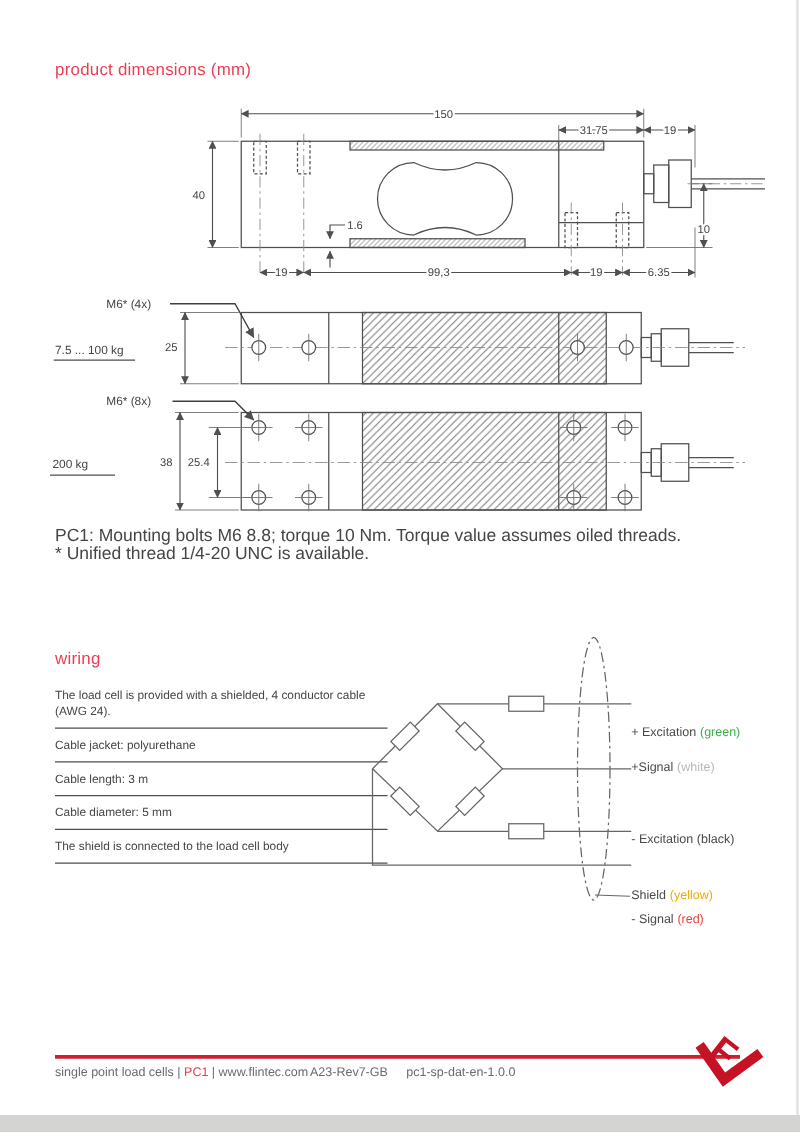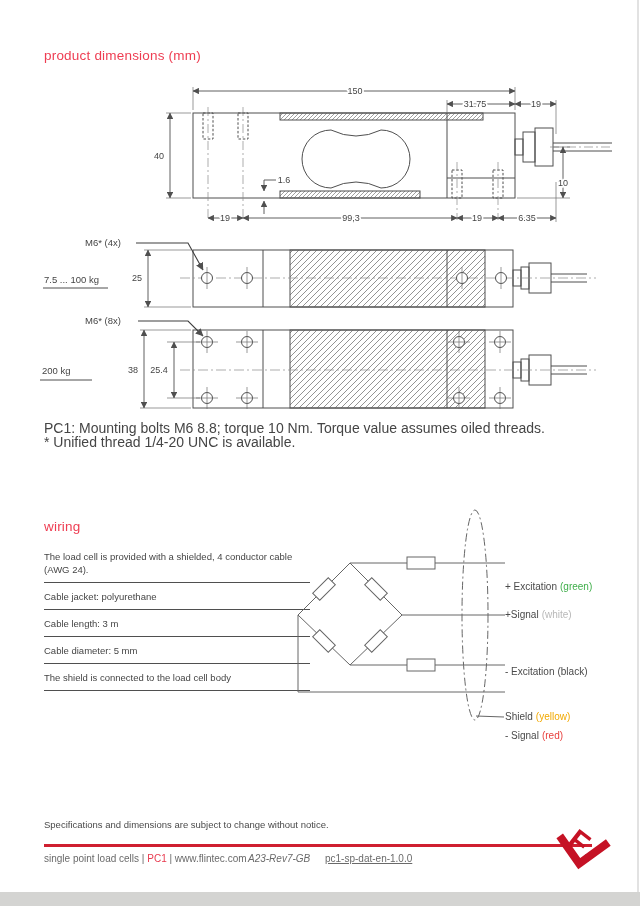--- a/index.html
+++ b/index.html
@@ -292,33 +292,32 @@
   <div class="conn-row" style="top:666px;">
     <span>- Excitation</span><span class="wire" style="color: rgb(74, 74, 74);">(black)</span>
   </div>
   <div class="conn-row" style="top:708px;margin-top:22px;">
     <span>- Signal</span><span class="wire" style="color: rgb(232, 65, 63);">(red)</span>
   </div>
   <div class="conn-row" style="top:711px;">
     <span>Shield</span><span class="wire" style="color: rgb(242, 169, 0);">(yellow)</span>
   </div>
 
-  <div class="footer-notice">Specifications and dimensions are subject to change without notice.</div>
   <div class="rule"></div>
 
   <div class="footer-row">
     <span class="seg" style="left:0;">
       <span>single point load cells</span>
       <span>|</span>
       <span class="red">PC1</span>
       <span>|</span>
       <span>www.flintec.com</span>
     </span>
-    <span class="seg" style="left:204px;font-style:italic;">A23-Rev7-GB</span>
-    <span class="seg" style="left:281px;text-decoration:underline;">pc1-sp-dat-en-1.0.0</span>
+    <span class="seg" style="left:204px;">A23-Rev7-GB</span>
+    <span class="seg" style="left:281px;">pc1-sp-dat-en-1.0.0</span>
     <span class="seg" style="left:540px;">3</span>
   </div>
 
   <div class="svgwrap" style="left:554px;top:814px;">
     <svg width="60" height="58" viewBox="0 0 60 58">
       <g transform="rotate(10 29 28)">
         <path d="M5,26 L29,50 L54,24" fill="none" stroke="#c51225" stroke-width="8"></path>
         <text x="16" y="40" font-size="30" font-weight="bold" fill="#c51225" transform="rotate(28 28 28)">F</text>
       </g>
     </svg>

